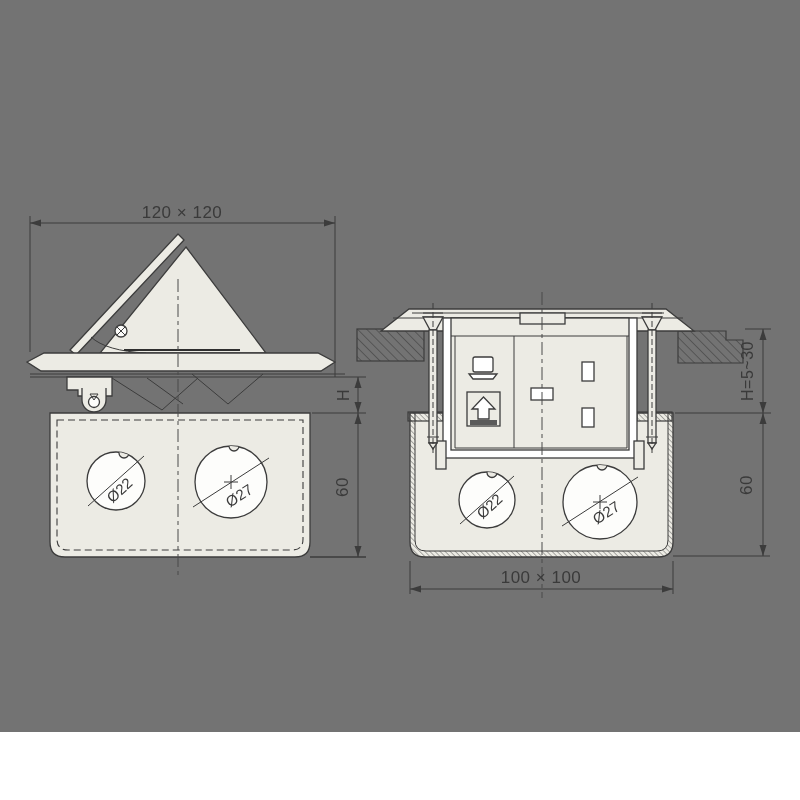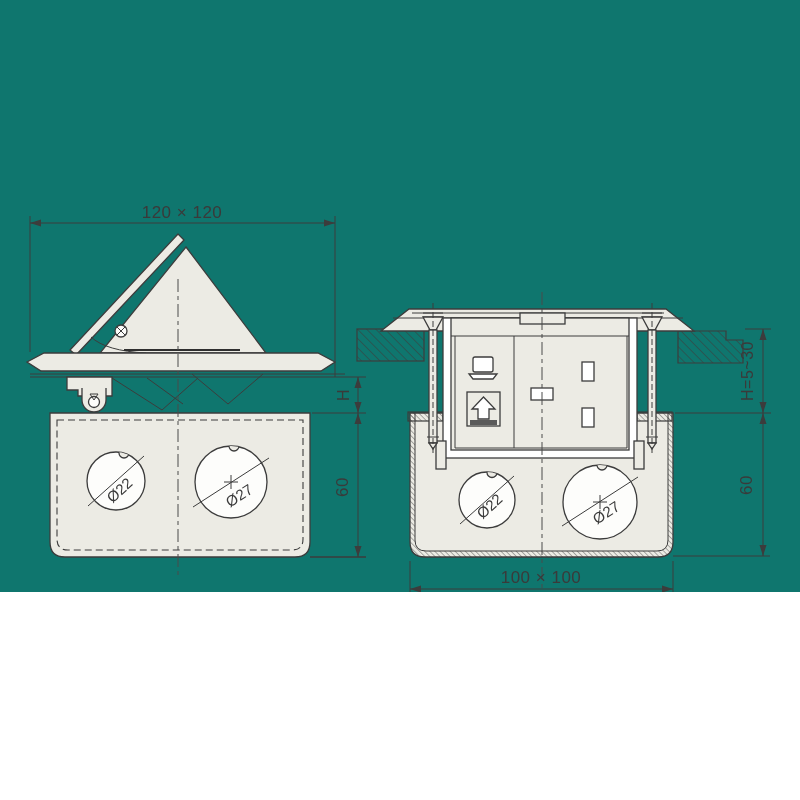--- a/index.html
+++ b/index.html
@@ -1,16 +1,16 @@
 <!DOCTYPE html>
 <html><head>
 <meta charset="utf-8">
 <style>
   html,body{margin:0;padding:0;background:#ffffff;}
-  .canvas{position:relative;width:800px;height:592px;background:#0f766e;overflow:hidden;}
+  .canvas{position:relative;width:800px;height:732px;background:#737373;overflow:hidden;}
   svg{position:absolute;left:0;top:0;}
   .part  {fill:#ecebe4;stroke:#3c3c3c;stroke-width:1.3;}
   .partW {fill:#ffffff;stroke:#3c3c3c;stroke-width:1.3;}
   .hole  {fill:#fdfdfb;stroke:#3c3c3c;stroke-width:1.3;}
   .thin  {stroke:#3c3c3c;stroke-width:1;fill:none;}
   .mid   {stroke:#2f2f2f;stroke-width:2.2;fill:none;}
   .outl  {stroke:#3c3c3c;stroke-width:1.2;}
   .dashed{stroke:#3c3c3c;stroke-width:1.1;stroke-dasharray:7 4;fill:none;}
   .center{stroke:#4a4a4a;stroke-width:1;stroke-dasharray:13 4 4 4;fill:none;}
   .arr   {fill:#3c3c3c;stroke:none;}

